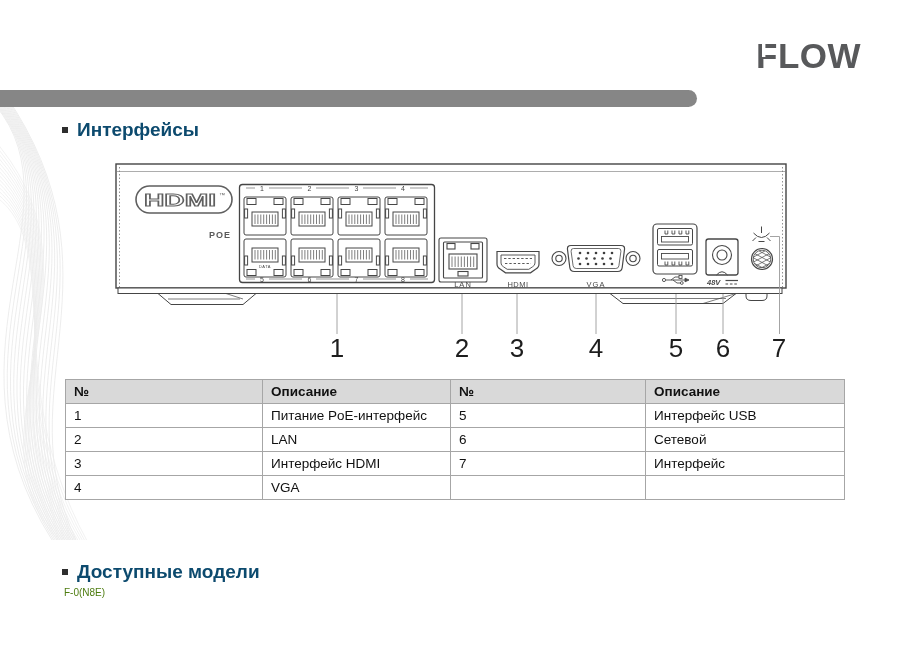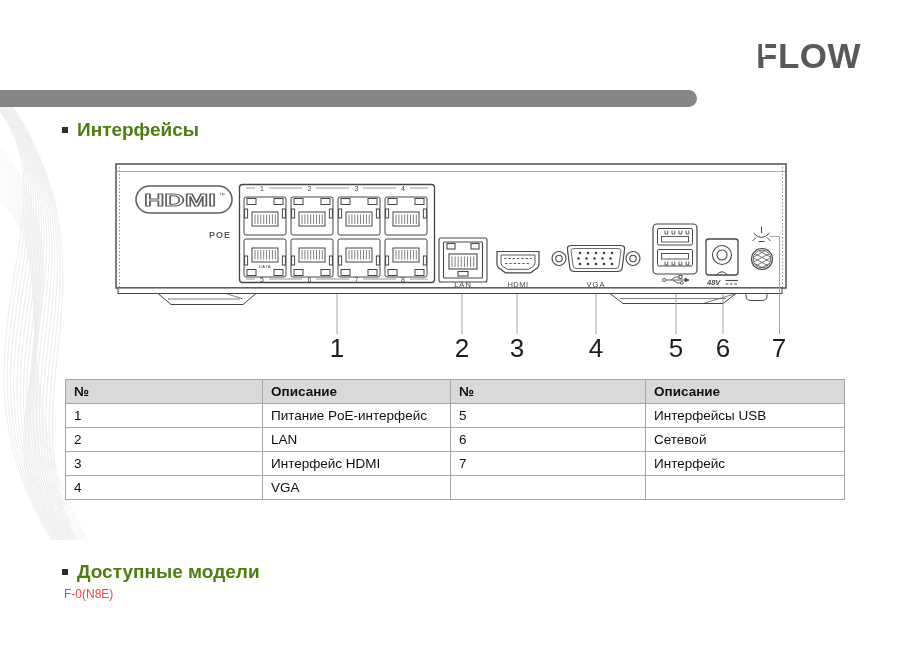--- a/index.html
+++ b/index.html
@@ -2,23 +2,23 @@
 <html><head>
 <meta charset="utf-8">
 <style>
   html,body{margin:0;padding:0;background:#fff;}
   body{width:900px;height:660px;position:relative;overflow:hidden;
        font-family:"Liberation Sans",sans-serif;color:#111;}
   .abs{position:absolute;}
   #graybar{left:0;top:90px;width:697px;height:17px;background:#868686;
            border-radius:0 8.5px 8.5px 0;}
   .heading{display:flex;align-items:center;gap:9px;font-size:19px;
-           font-weight:bold;color:#4d7c0f;}
+           font-weight:bold;color:#0c4a6e;}
   .bullet{width:6px;height:6px;background:#2e2e2e;display:inline-block;flex:0 0 auto;}
-  #model{font-size:12px;color:#ef4444;}
+  #model{font-size:10px;color:#4d7c0f;}
   #iftable{border-collapse:collapse;table-layout:fixed;background:#fff;}
   #iftable th,#iftable td{border:1px solid #a6a6a6;font-size:13.5px;
       padding:3px 8px;height:17px;text-align:left;vertical-align:middle;
       white-space:nowrap;overflow:hidden;}
   #iftable th{background:#d9d9d9;font-weight:bold;color:#111;}
   #iftable td{background:#fff;color:#111;}
   svg text{font-family:"Liberation Sans",sans-serif;}
   #device{pointer-events:none;}
 </style>
 </head>
@@ -264,21 +264,21 @@
       <th>Описание</th>
       <th>№</th>
       <th>Описание</th>
     </tr>
   </thead>
   <tbody>
     <tr>
       <td>1</td>
       <td>Питание PoE-интерфейс</td>
       <td>5</td>
-      <td>Интерфейсы USB</td>
+      <td>Интерфейс USB</td>
     </tr>
     <tr>
       <td>2</td>
       <td>LAN</td>
       <td>6</td>
       <td>Сетевой</td>
     </tr>
     <tr>
       <td>3</td>
       <td>Интерфейс HDMI</td>

